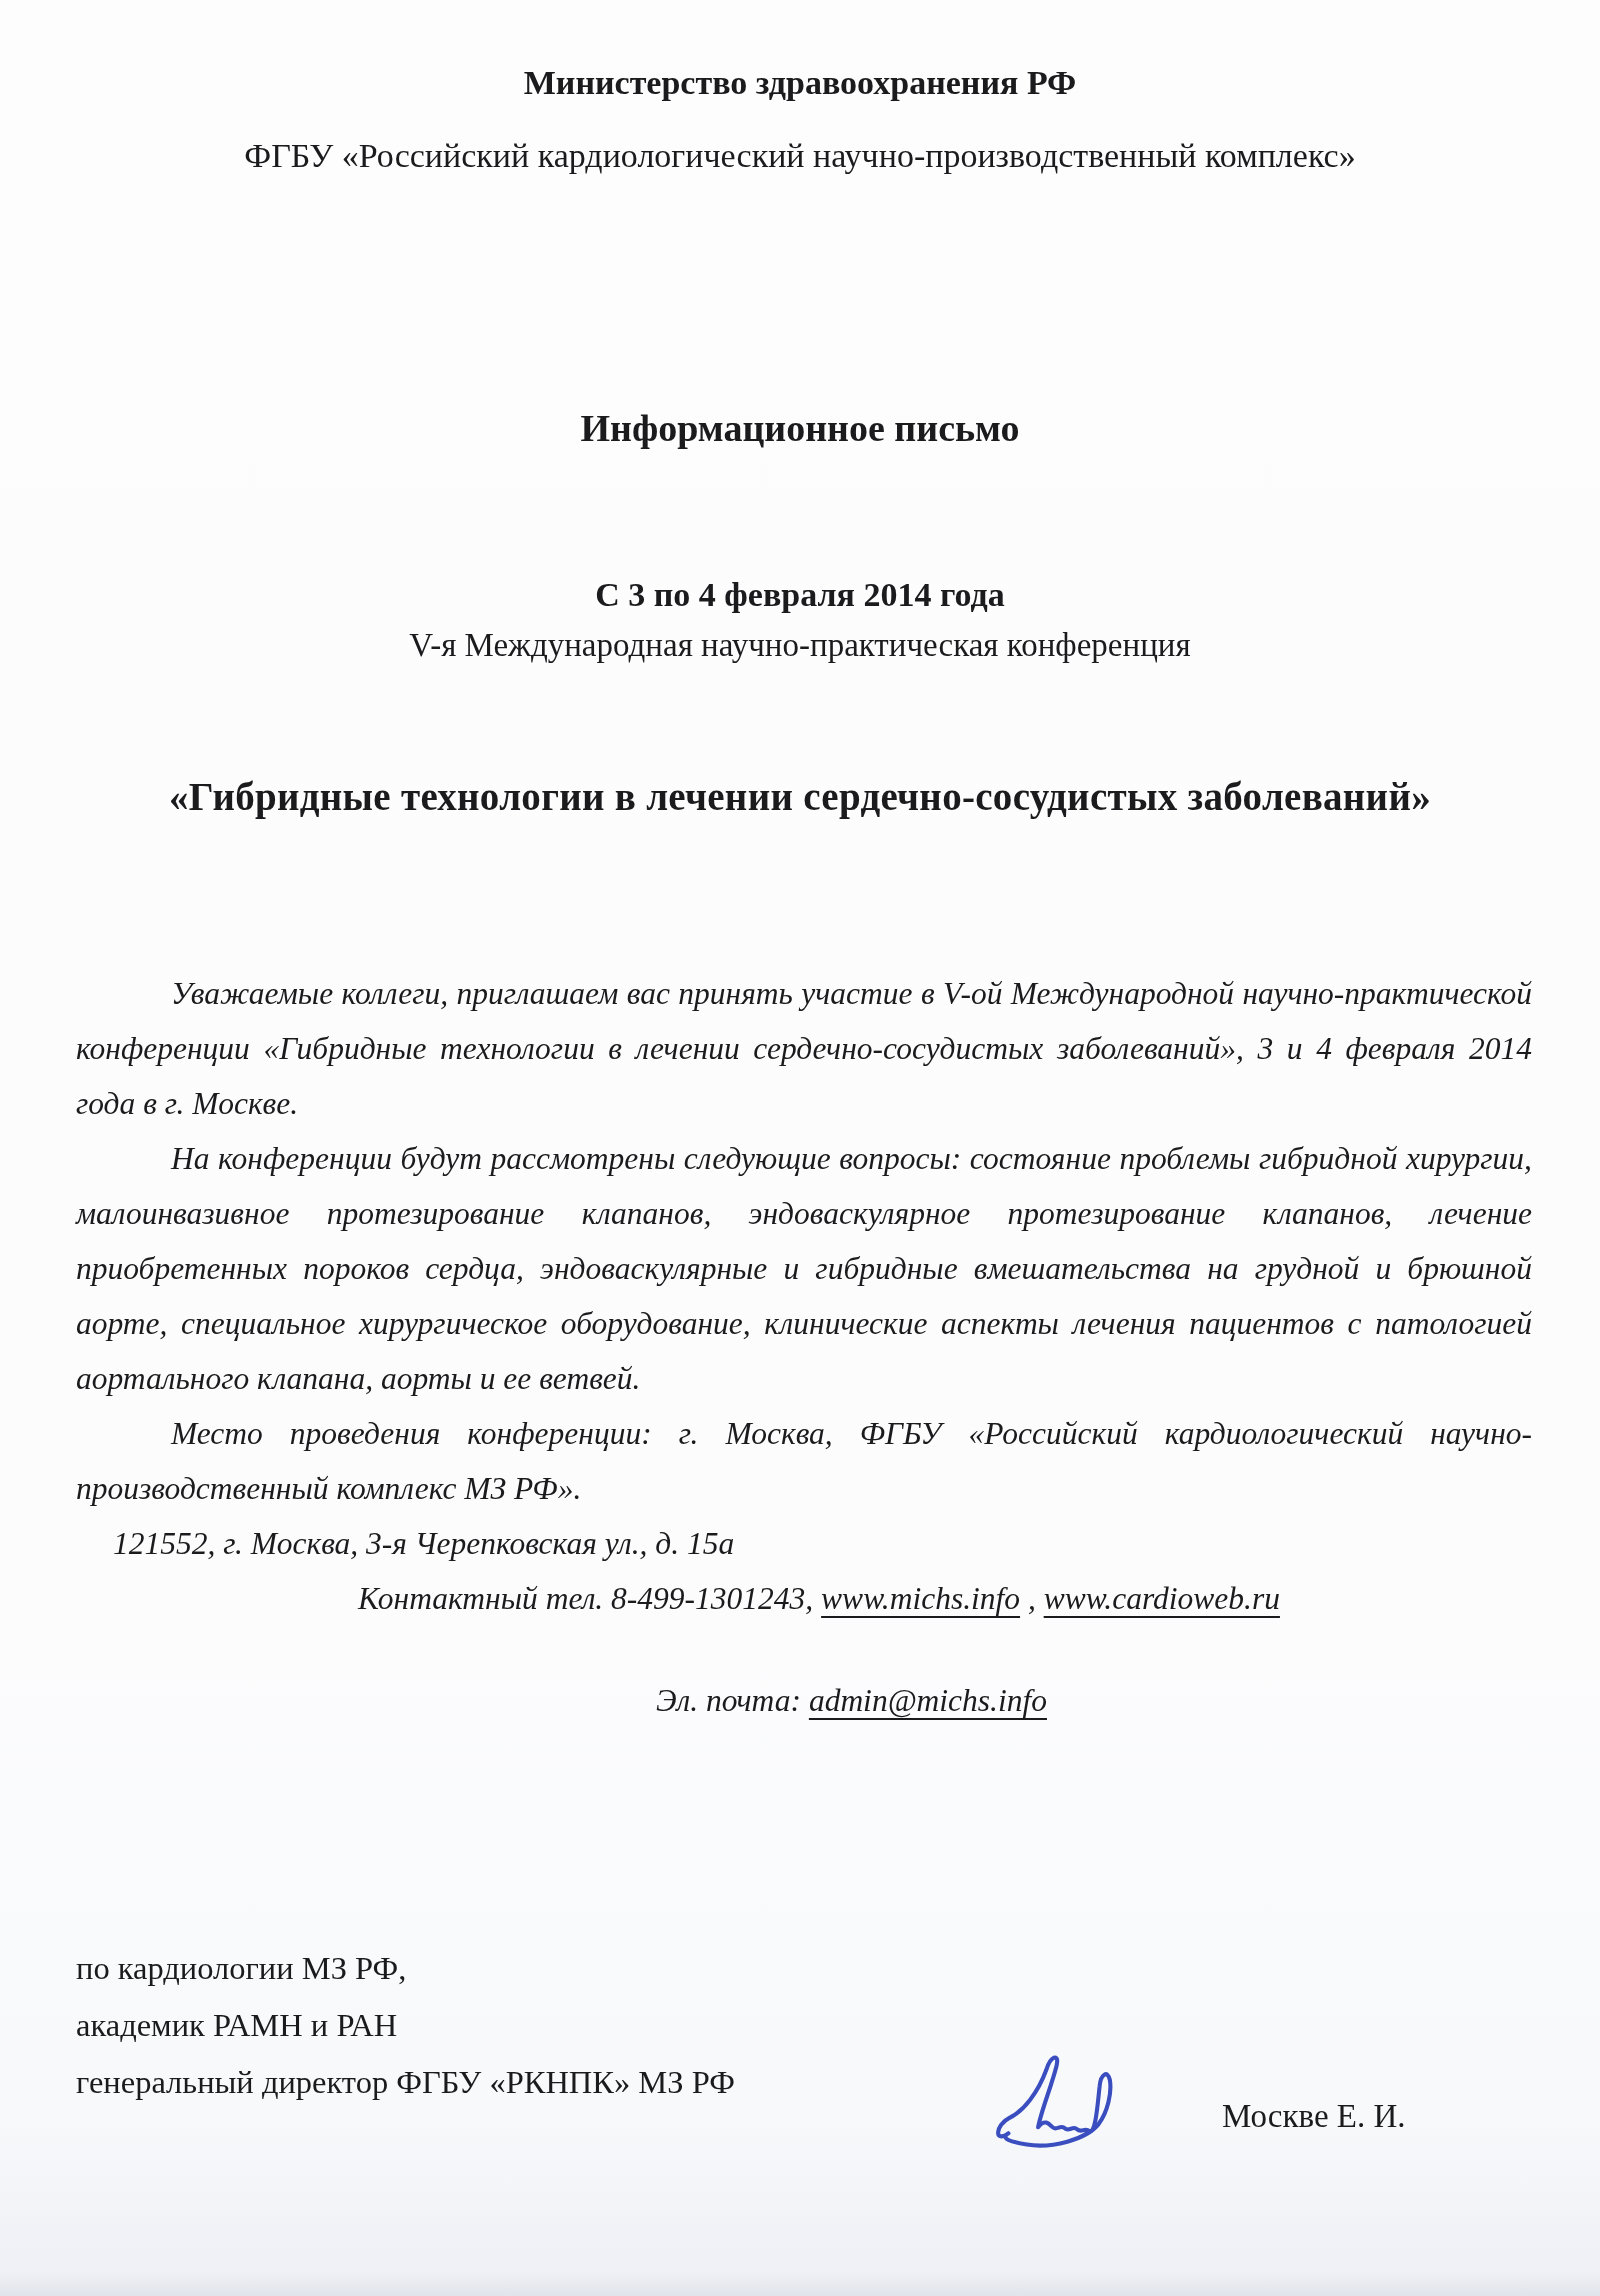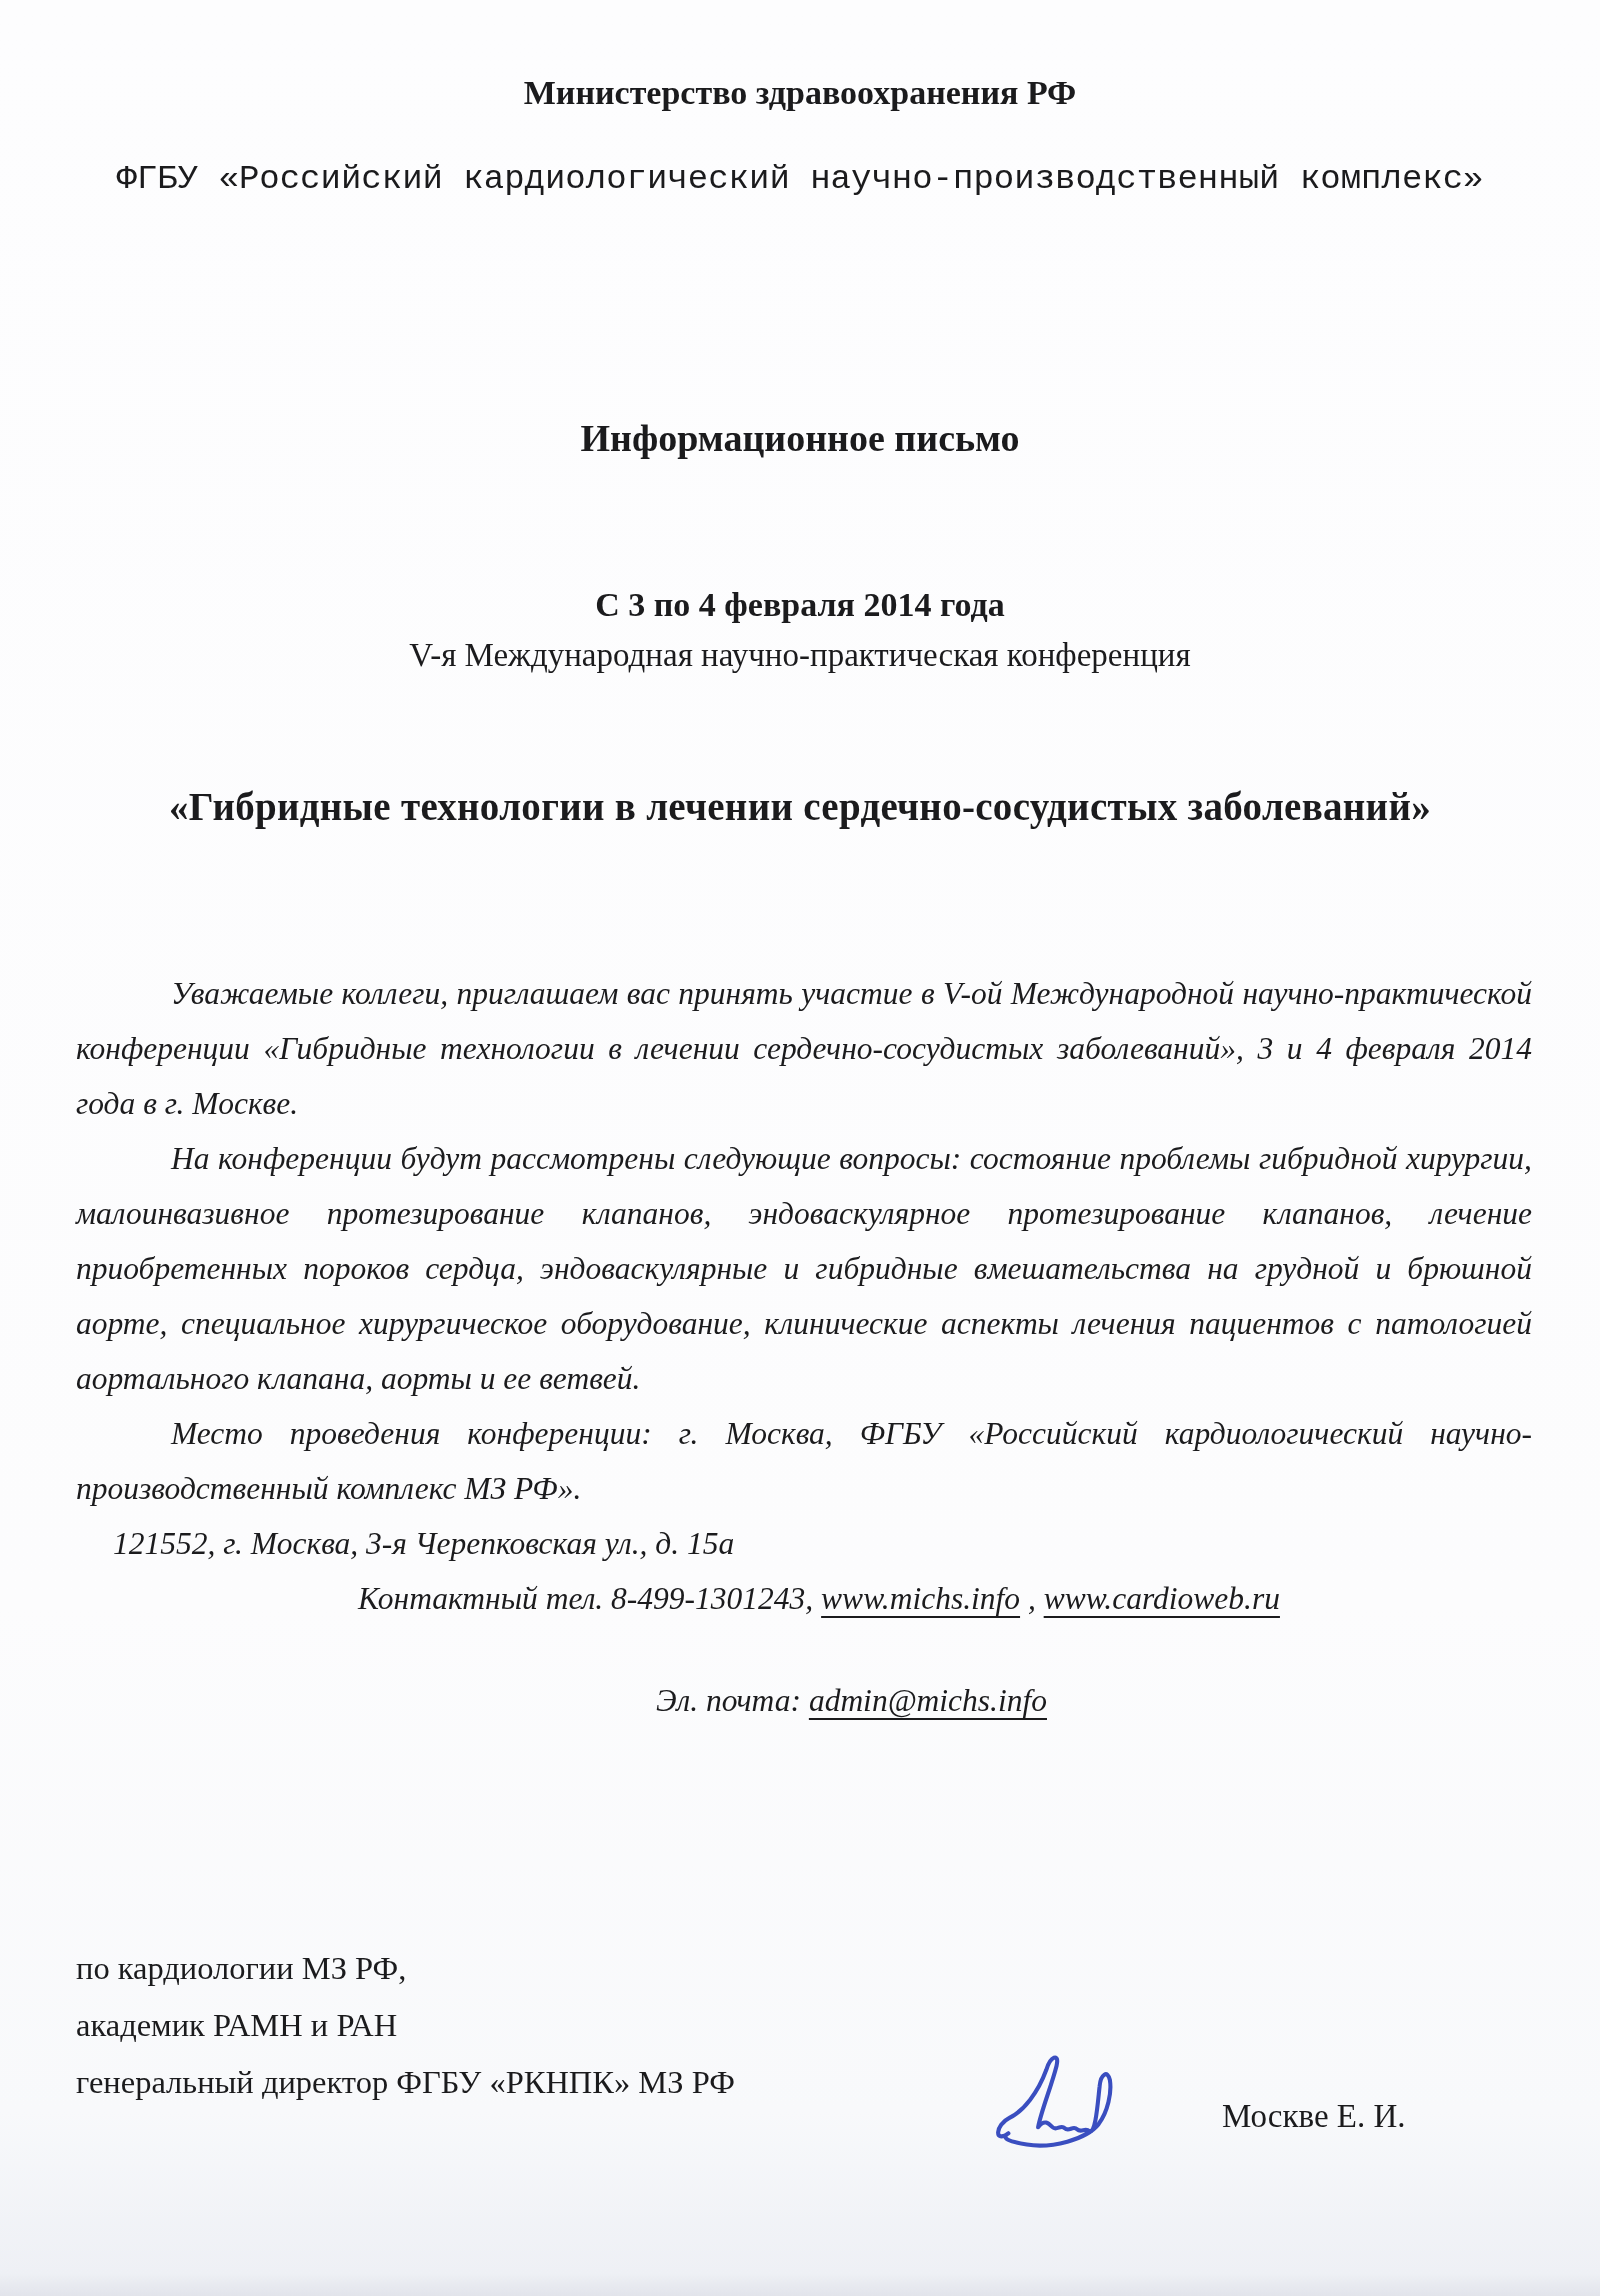--- a/index.html
+++ b/index.html
@@ -5,24 +5,24 @@
   html,body { margin:0; padding:0; background:#d9dadd; }
   .doc {
     position:relative;
     width:1600px; height:2296px;
     margin:0 auto;
     background:linear-gradient(180deg,#fdfdfe 0%,#fcfcfd 70%,#f8f9fb 92%,#eef0f5 99%,#e2e4eb 100%);
     color:#1b1b1d;
     font-family:"Liberation Serif","DejaVu Serif",serif;
     overflow:hidden;
   }
-  .center { position:absolute; left:0; right:0; text-align:center; white-space:nowrap;margin-top:10px; }
+  .center { position:absolute; left:0; right:0; text-align:center; white-space:nowrap; }
   .bold   { font-weight:bold; }
   .ministry   { top:64px;  font-size:34px; }
-  .org        { top:150px; font-size:34px;font-family:Liberation Mono, monospace; }
+  .org        { top:137px; font-size:34px; }
   .doc-title  { top:406px; font-size:38px; }
   .dates      { top:576px; font-size:34px; }
   .series     { top:627px; font-size:33px; }
   .event-name { top:774px; font-size:39px; letter-spacing:0.3px; }
   .salutation { top:893px; font-size:33px; }
   .body {
     position:absolute; top:966px; left:76px; width:1456px;
     font-size:31.5px; line-height:55px; text-align:justify;font-style:italic;
   }
   .para    { margin:0; text-indent:95px; }

